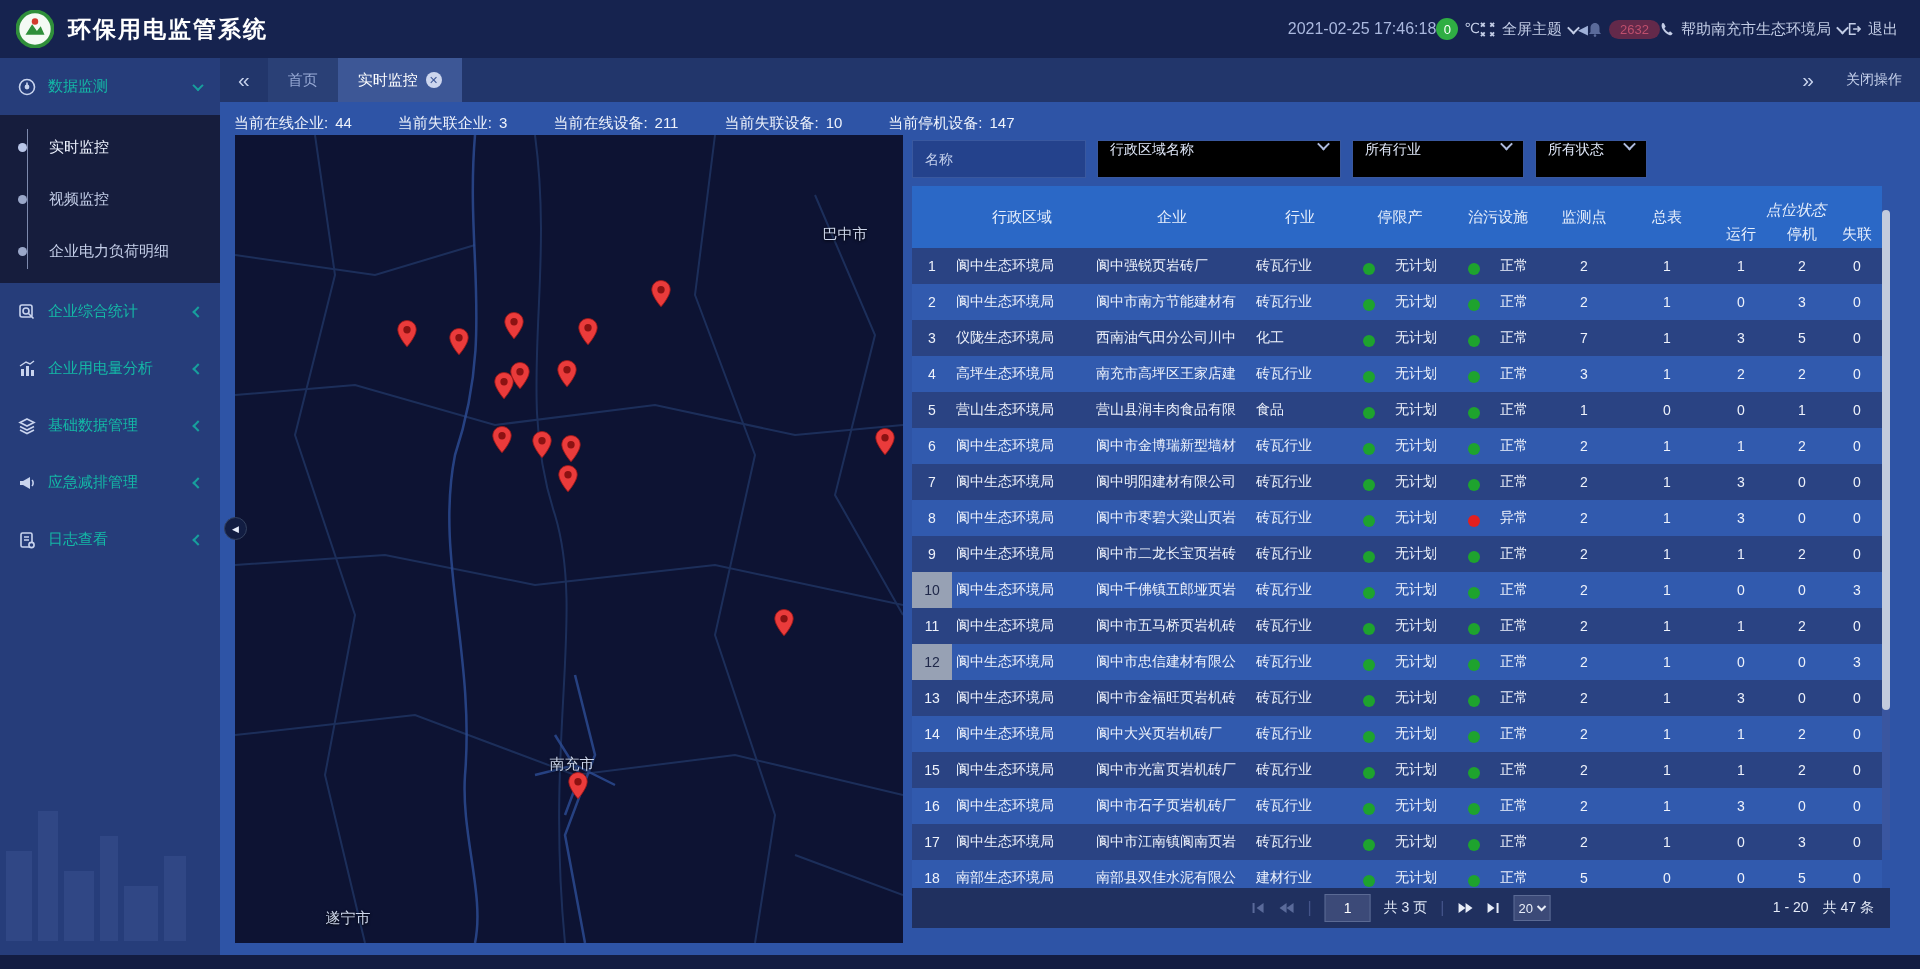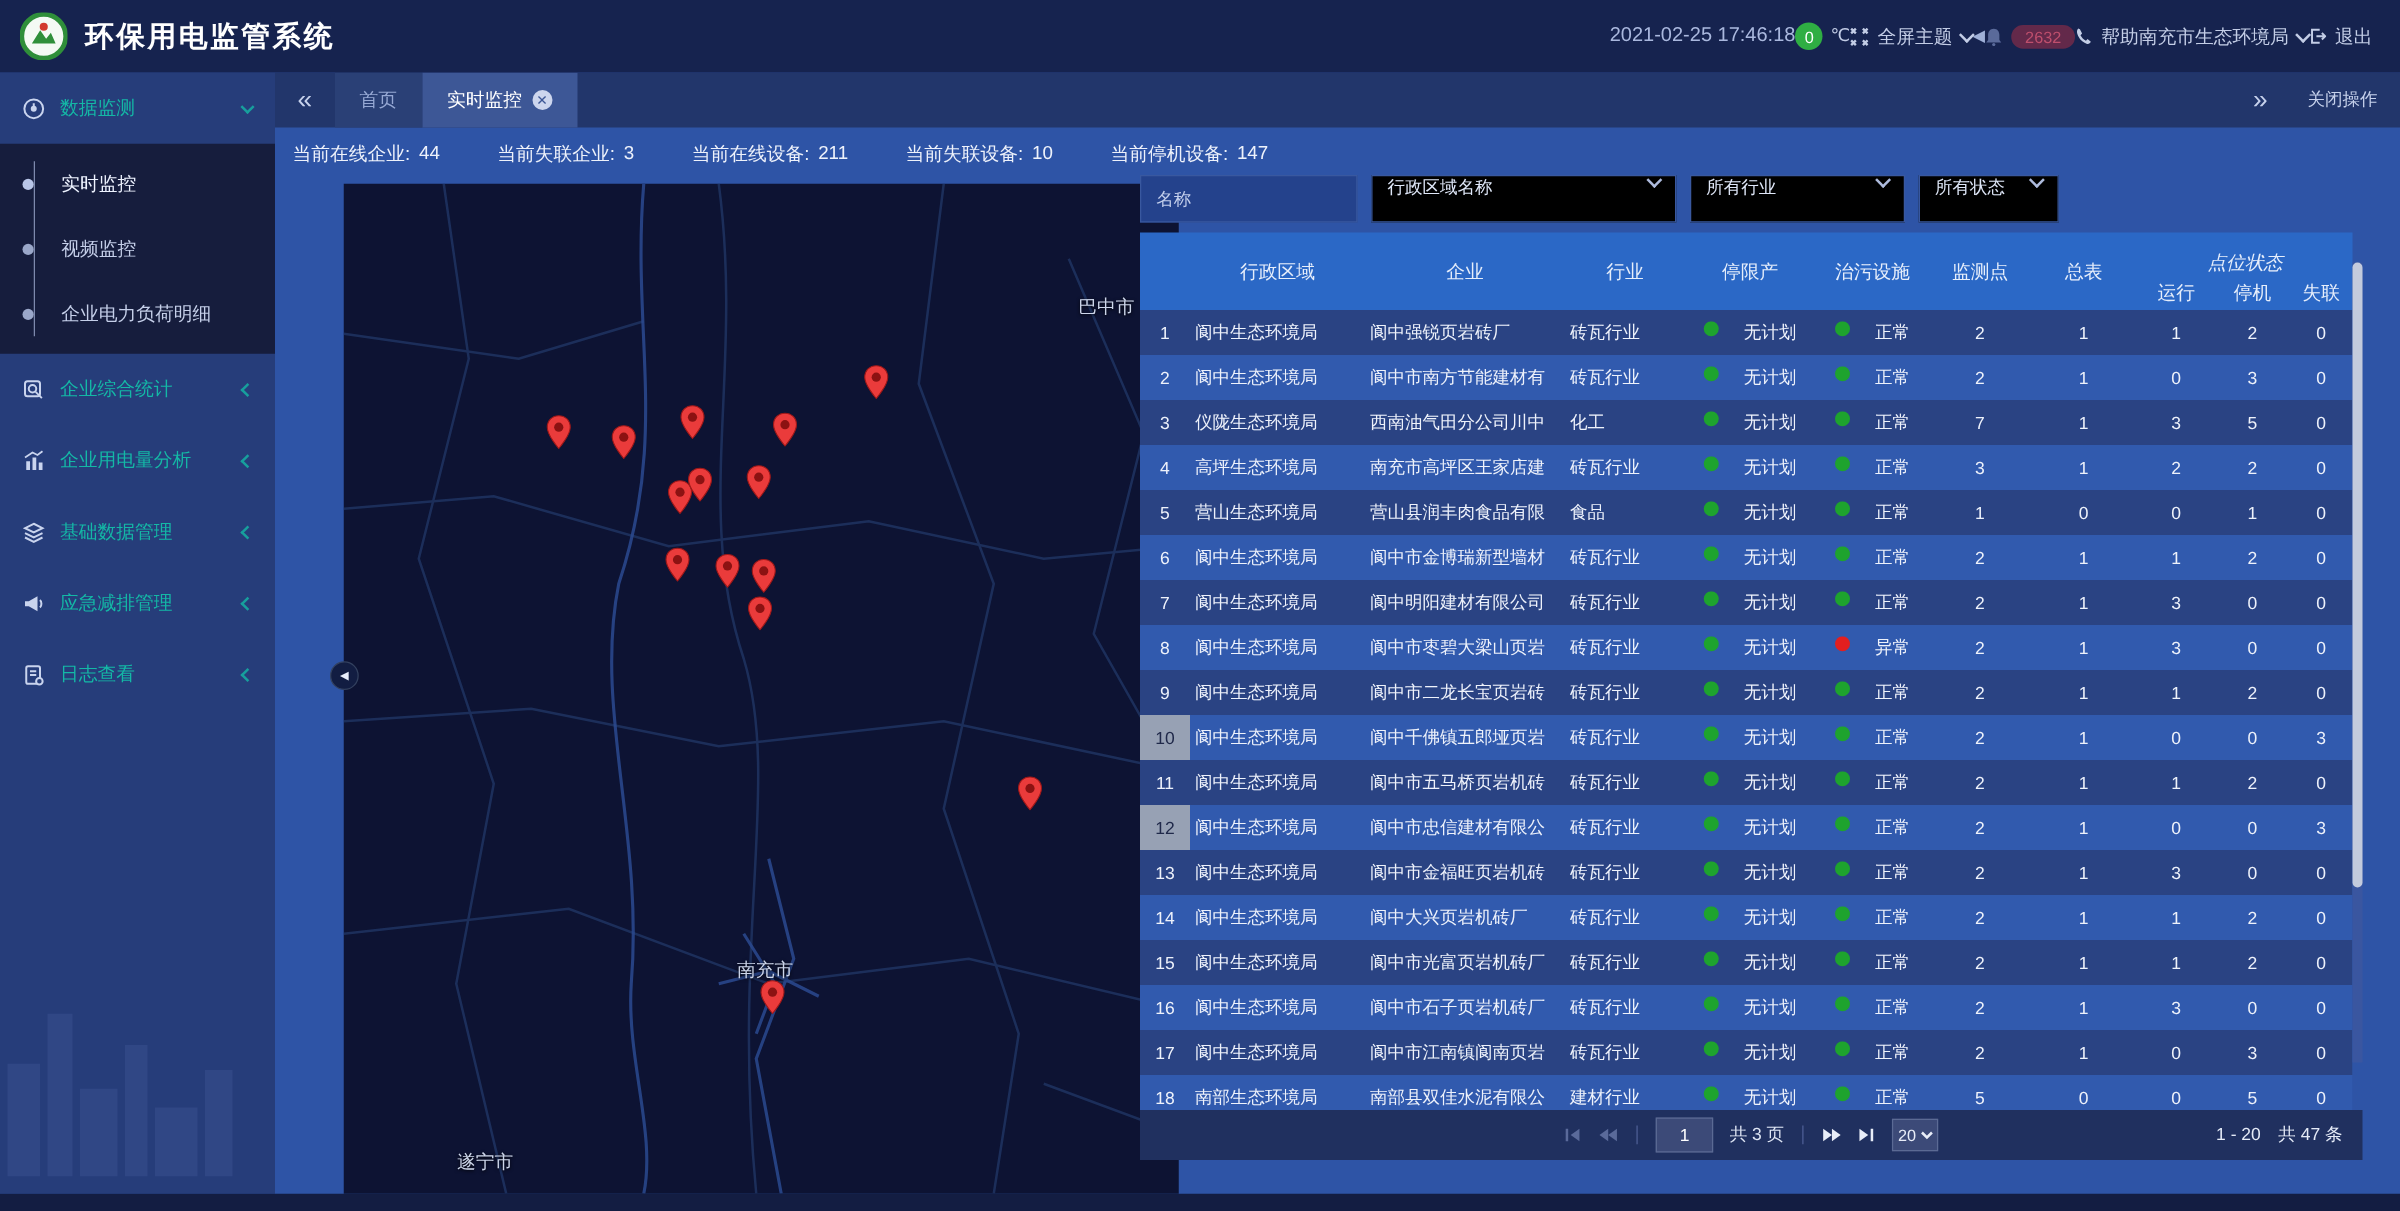--- a/index.html
+++ b/index.html
@@ -49,22 +49,22 @@
   .tab.active{background:#3d5796;color:#fff;}
   .tclose{width:16px;height:16px;border-radius:50%;background:#cdd6ee;color:#3d5796;font-size:11px;
           display:flex;align-items:center;justify-content:center;}
   .tab-right{margin-left:auto;display:flex;align-items:center;gap:14px;padding-right:18px;
              color:#c7d2ec;font-size:14px;}
   
   .stats{position:absolute;left:234px;top:102px;right:0;height:42px;display:flex;align-items:center;
          gap:46px;font-size:15px;color:#eef2fb;z-index:10;}
   .stat{display:flex;gap:7px;text-align:center;}
   
-  .map{position:absolute;left:235px;top:147px;width:668px;height:808px;background:#0d1333;
-       overflow:visible;z-index:10;margin-left:40px;}
+  .map{position:absolute;left:235px;top:135px;width:668px;height:808px;background:#0d1333;
+       overflow:visible;z-index:10;}
   .map-inner{position:absolute;inset:0;overflow:hidden;}
   .city{position:absolute;color:#cdd6ea;font-size:15px;text-shadow:0 1px 3px #000;transform:translate(-50%,-50%);}
   .pin{position:absolute;transform:translate(-50%,-94%);cursor:pointer;}
   .map-toggle{position:absolute;left:-11px;top:382px;width:21px;height:21px;border-radius:50%;
               background:#121d42;border:1px solid #33415f;color:#e8eefc;display:flex;align-items:center;
               justify-content:center;font-size:9px;cursor:pointer;z-index:5;}
   
   .rpanel{position:absolute;left:912px;top:140px;width:978px;z-index:10;}
   .filters{display:flex;gap:11px;height:38px;}
   .fin{width:148px;background:#24428c;border:1px solid #39589f;color:#e7edfb;font-size:14px;
@@ -84,21 +84,21 @@
   .tbody{width:970px;height:640px;overflow:hidden;position:relative;}
   .trow{display:grid;grid-template-columns:var(--cols);height:36px;align-items:center;
         font-size:14px;color:#eef2fb;cursor:pointer;}
   .trow:nth-of-type(odd){background:#2a4383;}
   .trow:nth-of-type(even){background:#315aae;}
   .c{overflow:hidden;white-space:nowrap;}
   .c.lft{padding-left:4px;}
   .c.ctr{text-align:center;}
   .nob{display:flex;align-items:center;justify-content:center;height:36px;width:40px;}
   .nob.hl{background:#97a1b4;color:#20294a;}
-  .stcell{display:flex;align-items:flex-start;justify-content:center;gap:20px;}
+  .stcell{display:flex;align-items:flex-end;justify-content:center;gap:20px;}
   .dot{width:12px;height:12px;border-radius:50%;display:inline-block;}
   .dot.ok{background:#1ea32e;}
   .dot.bad{background:#e31f1f;}
   .vscroll{position:absolute;left:970px;top:70px;width:8px;height:640px;background:#3a56a0;}
   .vthumb{position:absolute;left:0;top:0;width:8px;height:500px;background:#c3cbdd;border-radius:4px;cursor:pointer;}
   
   .pager{margin-top:0;width:978px;height:40px;background:#20305f;display:flex;align-items:center;
          font-size:14px;color:#dfe6f5;position:relative;}
   .pgroup{position:absolute;left:50%;transform:translateX(-50%);display:flex;align-items:center;gap:13px;}
   .pbtn{cursor:pointer;display:flex;}

